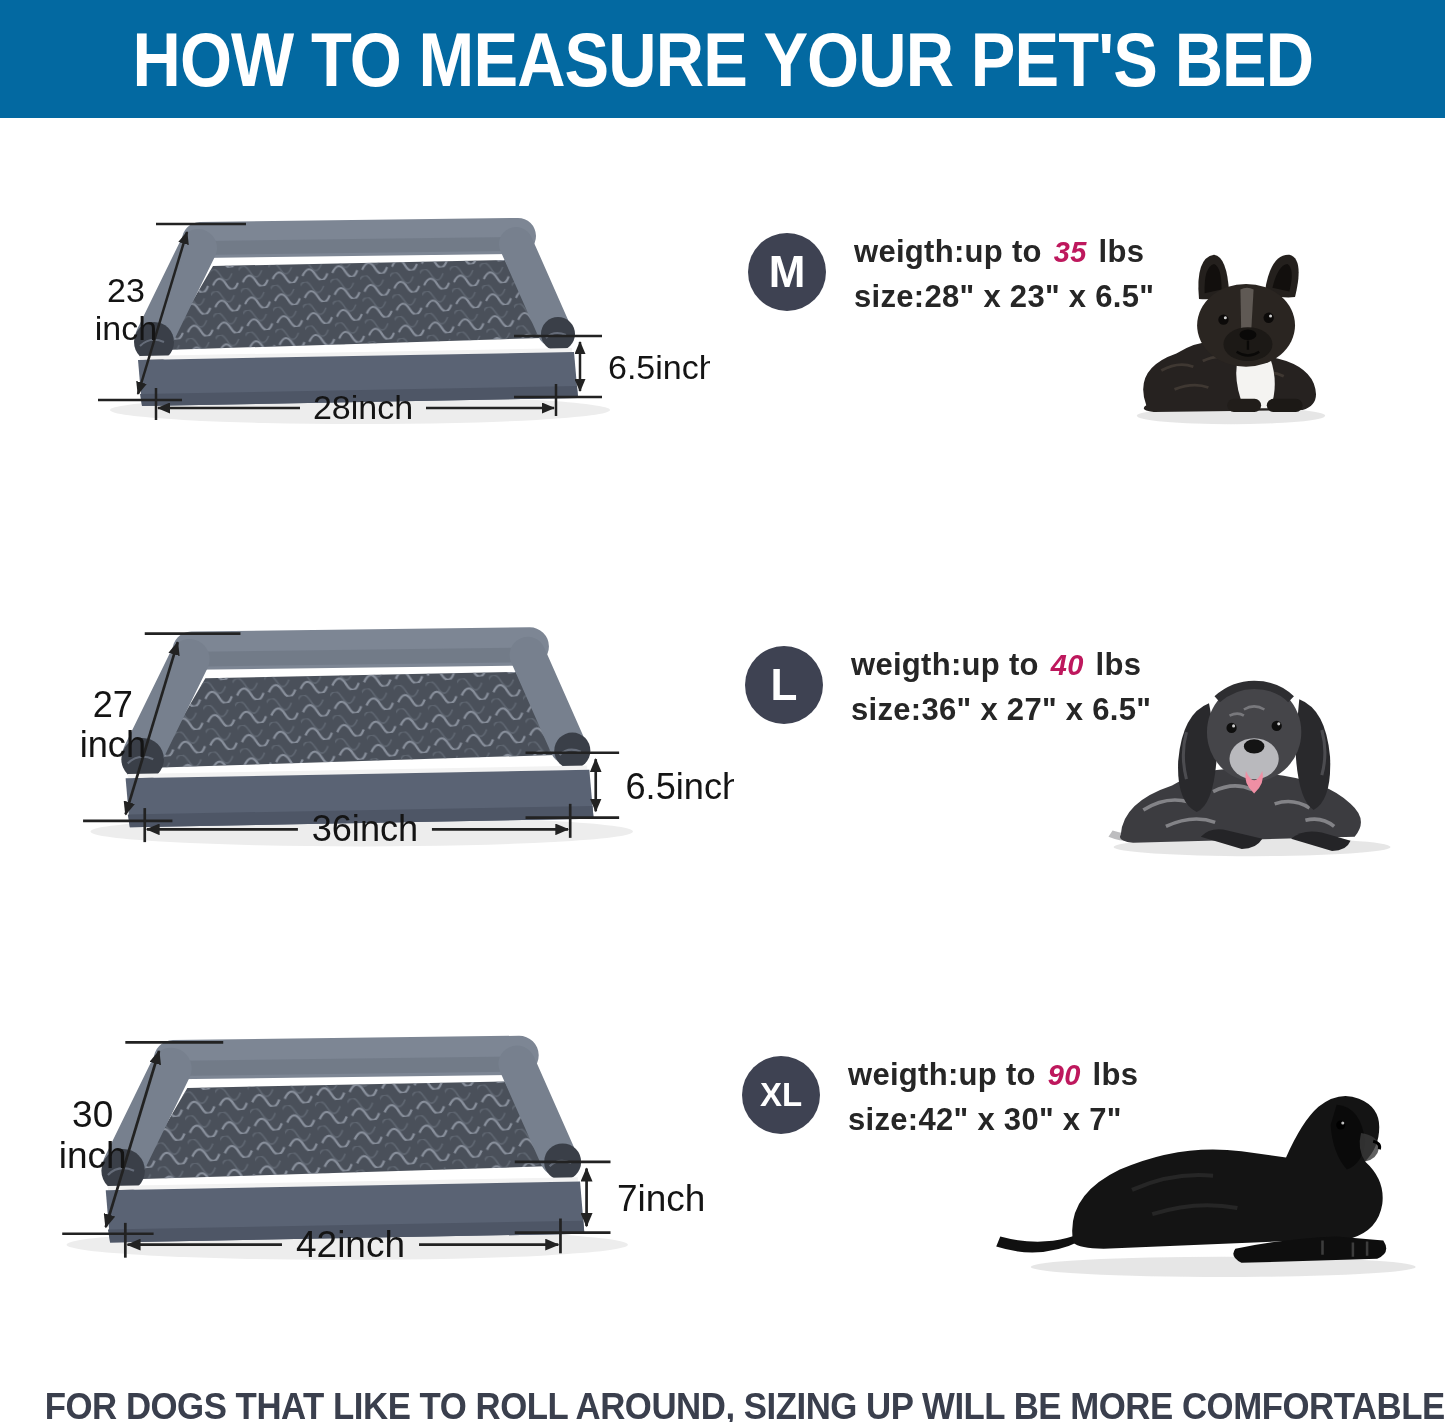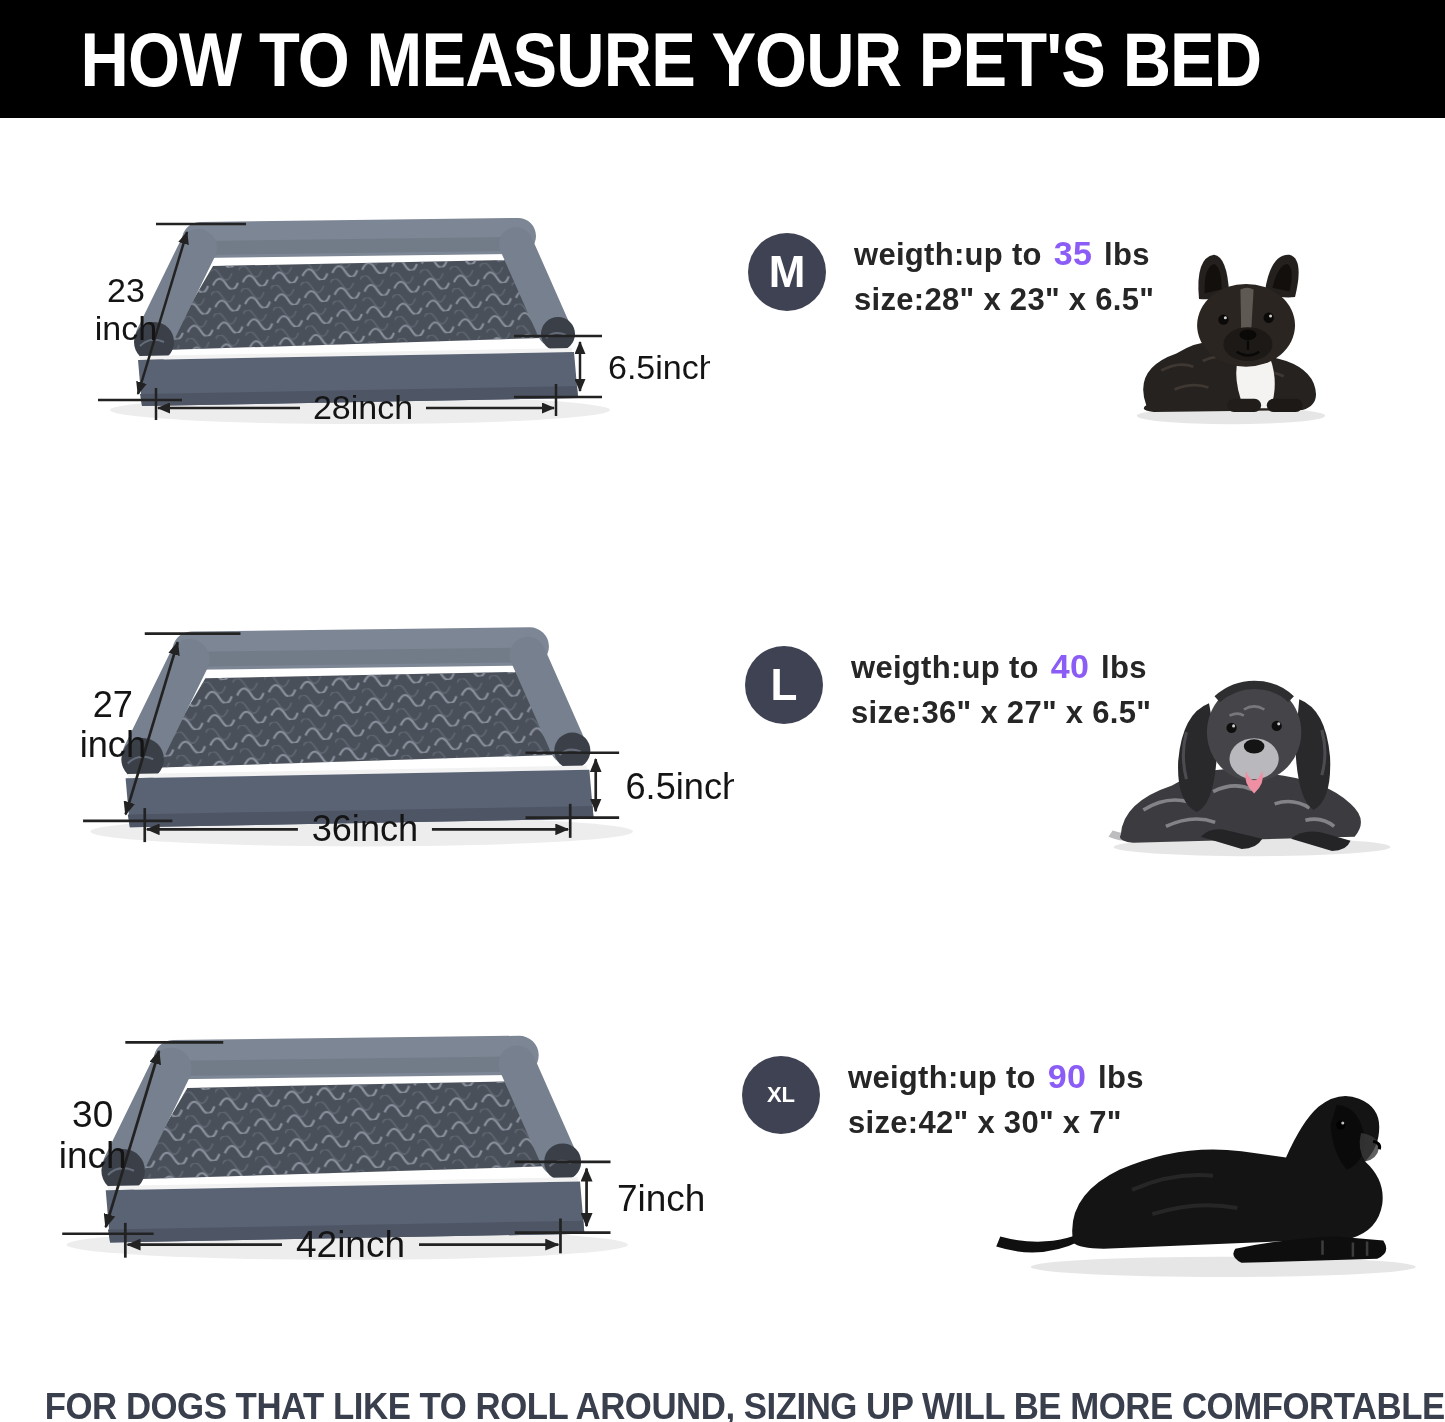--- a/index.html
+++ b/index.html
@@ -2,42 +2,42 @@
 <html><head>
 <meta charset="utf-8">
 <style>
   * { margin:0; padding:0; box-sizing:border-box; }
   html,body { background:#ffffff; }
   body { font-family:"Liberation Sans", sans-serif; }
   .page { position:relative; width:1445px; height:1422px; background:#ffffff; overflow:hidden; }
 
   
   .header { position:absolute; top:0; left:0; width:1445px; height:118px;
-            background:#000000; display:flex; align-items:center; }
+            background:#0369a1; display:flex; align-items:center; justify-content:center; }
   .header-title { color:#ffffff; font-weight:bold; font-size:76px; white-space:nowrap;
                   transform:scaleX(0.88); letter-spacing:-1px; }
 
   
   .bed-block { position:absolute;text-align:center; }
   .bed-block svg { display:block; width:100%; height:auto; }
   .bed-m  { left:50px;  top:198px;  width:660px; }
   .bed-l  { left:32px;  top:606px;  width:702px; }
   .bed-xl { left:10px;  top:1014px; width:718px; }
 
   .info { position:absolute; display:flex; align-items:flex-start; gap:28px; }
   .info-m  { left:748px; top:233px; }
   .info-l  { left:745px; top:646px; }
   .info-xl { left:742px; top:1056px; }
   .badge { width:78px; height:78px; border-radius:50%; background:#3e4252; color:#ffffff;
            display:flex; align-items:center; justify-content:center;
            font-weight:bold; font-size:44px; flex:0 0 auto; }
-  .badge.small-letters { font-size:22px; }
+  .badge.small-letters { font-size:33px; }
   .info-lines { display:flex; flex-direction:column; gap:9px; padding-top:1px; }
   .info-line { font-size:31px; font-weight:bold; color:#262626; white-space:nowrap; letter-spacing:0.3px; }
-  .weight-value { color:#8b5cf6; font-size:34px; padding:0 3px; }
+  .weight-value { color:#be185d; font-size:29px; padding:0 3px;font-style:italic; }
 
   .dog { position:absolute; }
   .dog svg { display:block; width:100%; height:auto; }
   .dog-m  { left:1118px; top:250px;  width:226px; }
   .dog-l  { left:1090px; top:650px;  width:318px; }
   .dog-xl { left:980px;  top:1048px; width:456px; }
 
   
   .footer { position:absolute; left:0; bottom:-6px; width:1445px; text-align:center; }
   .footer-note { display:inline-block; color:#3a3f4d; font-weight:bold; font-size:37px;

